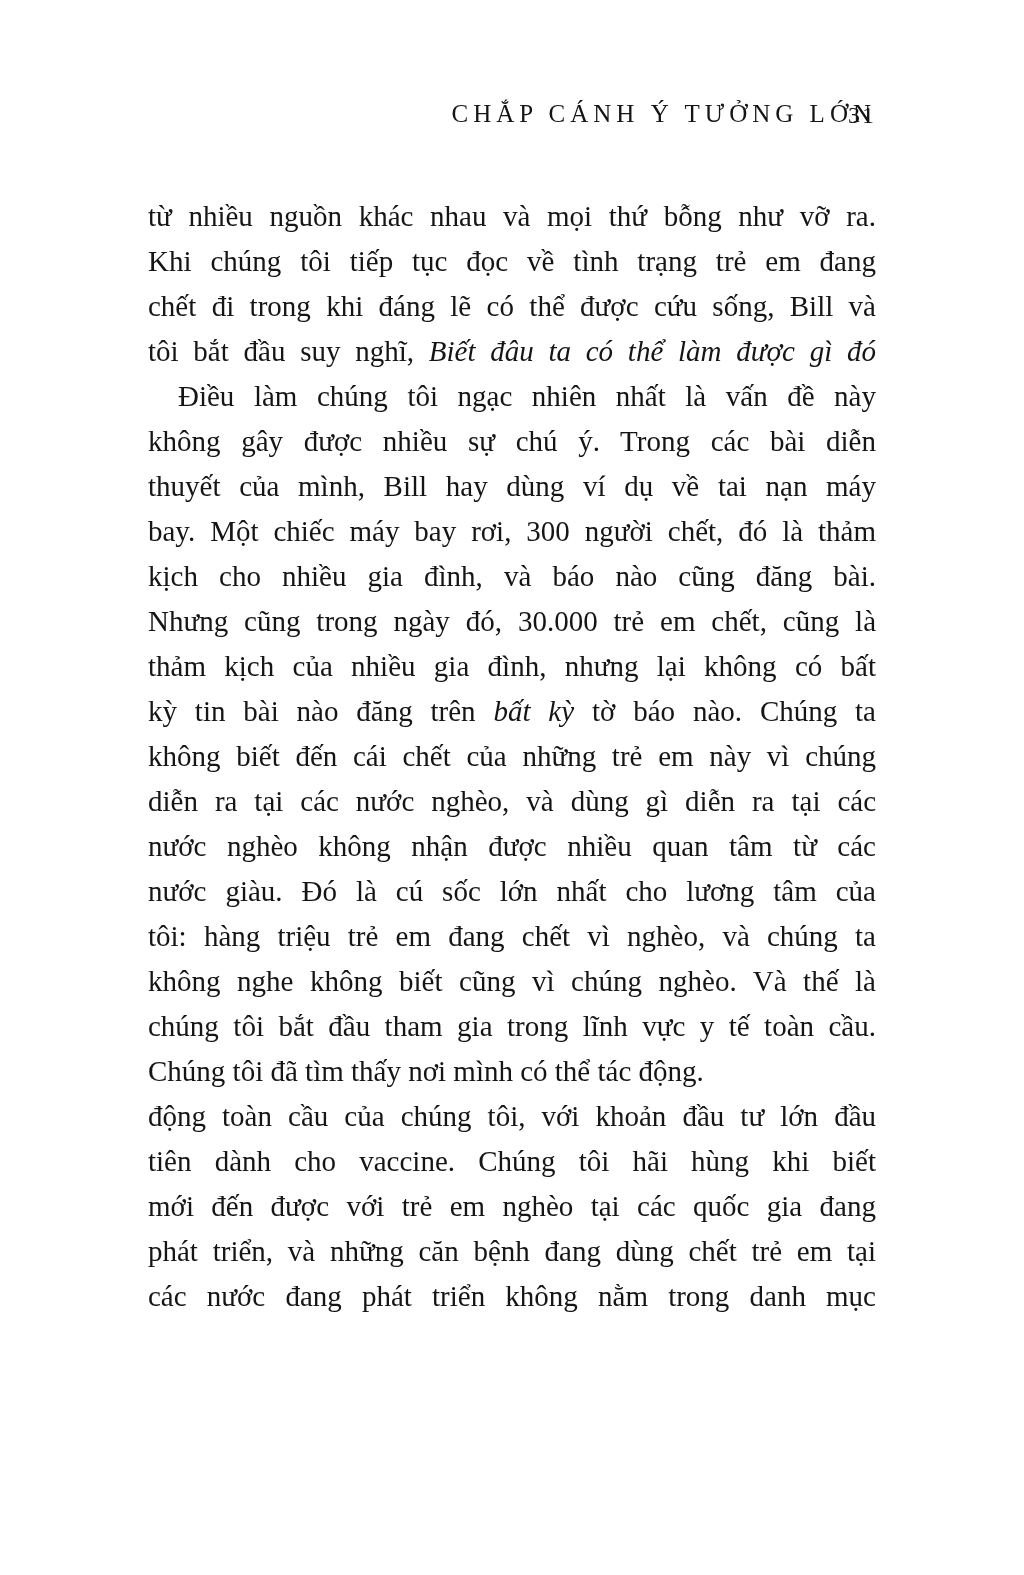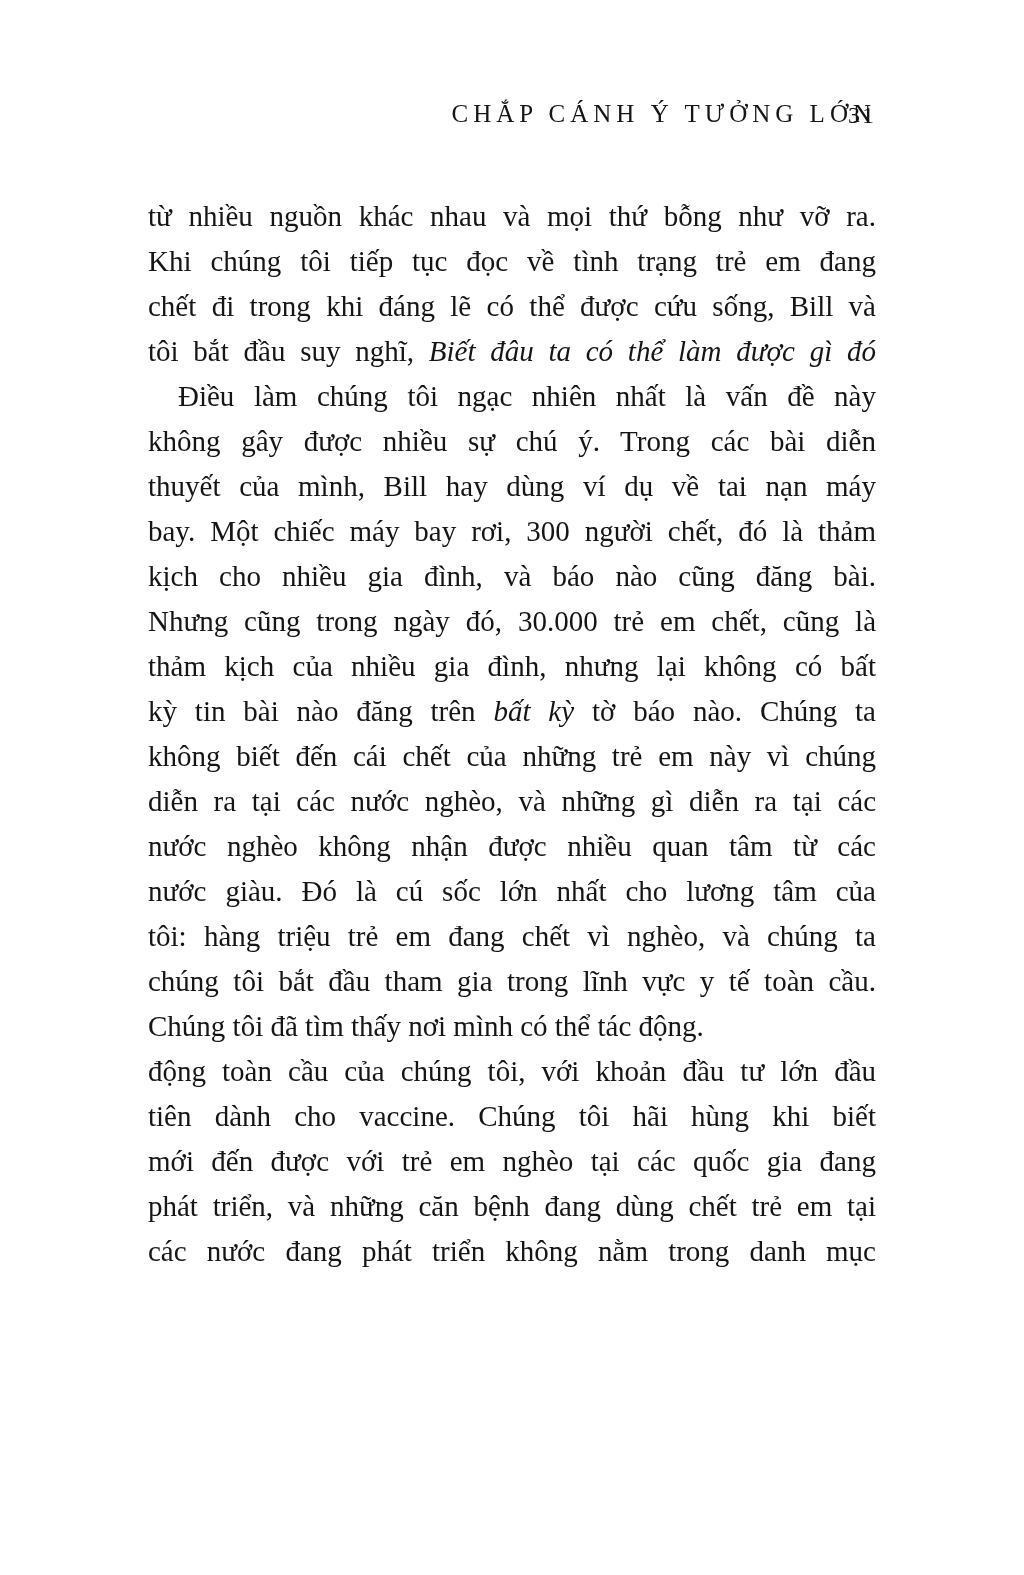--- a/index.html
+++ b/index.html
@@ -78,24 +78,25 @@
       <div class="line"><span>tôi bắt đầu suy nghĩ, </span><span class="it">Biết đâu ta có thể làm được gì đó</span></div>
       <div class="line indent"><span>Điều làm chúng tôi ngạc nhiên nhất là vấn đề này</span></div>
       <div class="line"><span>không gây được nhiều sự chú ý. Trong các bài diễn</span></div>
       <div class="line"><span>thuyết của mình, Bill hay dùng ví dụ về tai nạn máy</span></div>
       <div class="line"><span>bay. Một chiếc máy bay rơi, 300 người chết, đó là thảm</span></div>
       <div class="line"><span>kịch cho nhiều gia đình, và báo nào cũng đăng bài.</span></div>
       <div class="line"><span>Nhưng cũng trong ngày đó, 30.000 trẻ em chết, cũng là</span></div>
       <div class="line"><span>thảm kịch của nhiều gia đình, nhưng lại không có bất</span></div>
       <div class="line"><span>kỳ tin bài nào đăng trên </span><span class="it">bất kỳ</span><span> tờ báo nào. Chúng ta</span></div>
       <div class="line"><span>không biết đến cái chết của những trẻ em này vì chúng</span></div>
-      <div class="line"><span>diễn ra tại các nước nghèo, và những gì diễn ra tại các</span></div>
+      <div class="line"><span>diễn ra tại các nước nghèo, và dùng gì diễn ra tại các</span></div>
       <div class="line"><span>nước nghèo không nhận được nhiều quan tâm từ các</span></div>
       <div class="line"><span>nước giàu. Đó là cú sốc lớn nhất cho lương tâm của</span></div>
       <div class="line"><span>tôi: hàng triệu trẻ em đang chết vì nghèo, và chúng ta</span></div>
+      <div class="line"><span>không nghe không biết cũng vì chúng nghèo. Và thế là</span></div>
       <div class="line"><span>chúng tôi bắt đầu tham gia trong lĩnh vực y tế toàn cầu.</span></div>
       <div class="line endline"><span>Chúng tôi đã tìm thấy nơi mình có thể tác động.</span></div>
       <div class="line"><span>động toàn cầu của chúng tôi, với khoản đầu tư lớn đầu</span></div>
       <div class="line"><span>tiên dành cho vaccine. Chúng tôi hãi hùng khi biết</span></div>
       <div class="line"><span>mới đến được với trẻ em nghèo tại các quốc gia đang</span></div>
       <div class="line"><span>phát triển, và những căn bệnh đang dùng chết trẻ em tại</span></div>
       <div class="line"><span>các nước đang phát triển không nằm trong danh mục</span></div>
     </main>
 </div>
 

